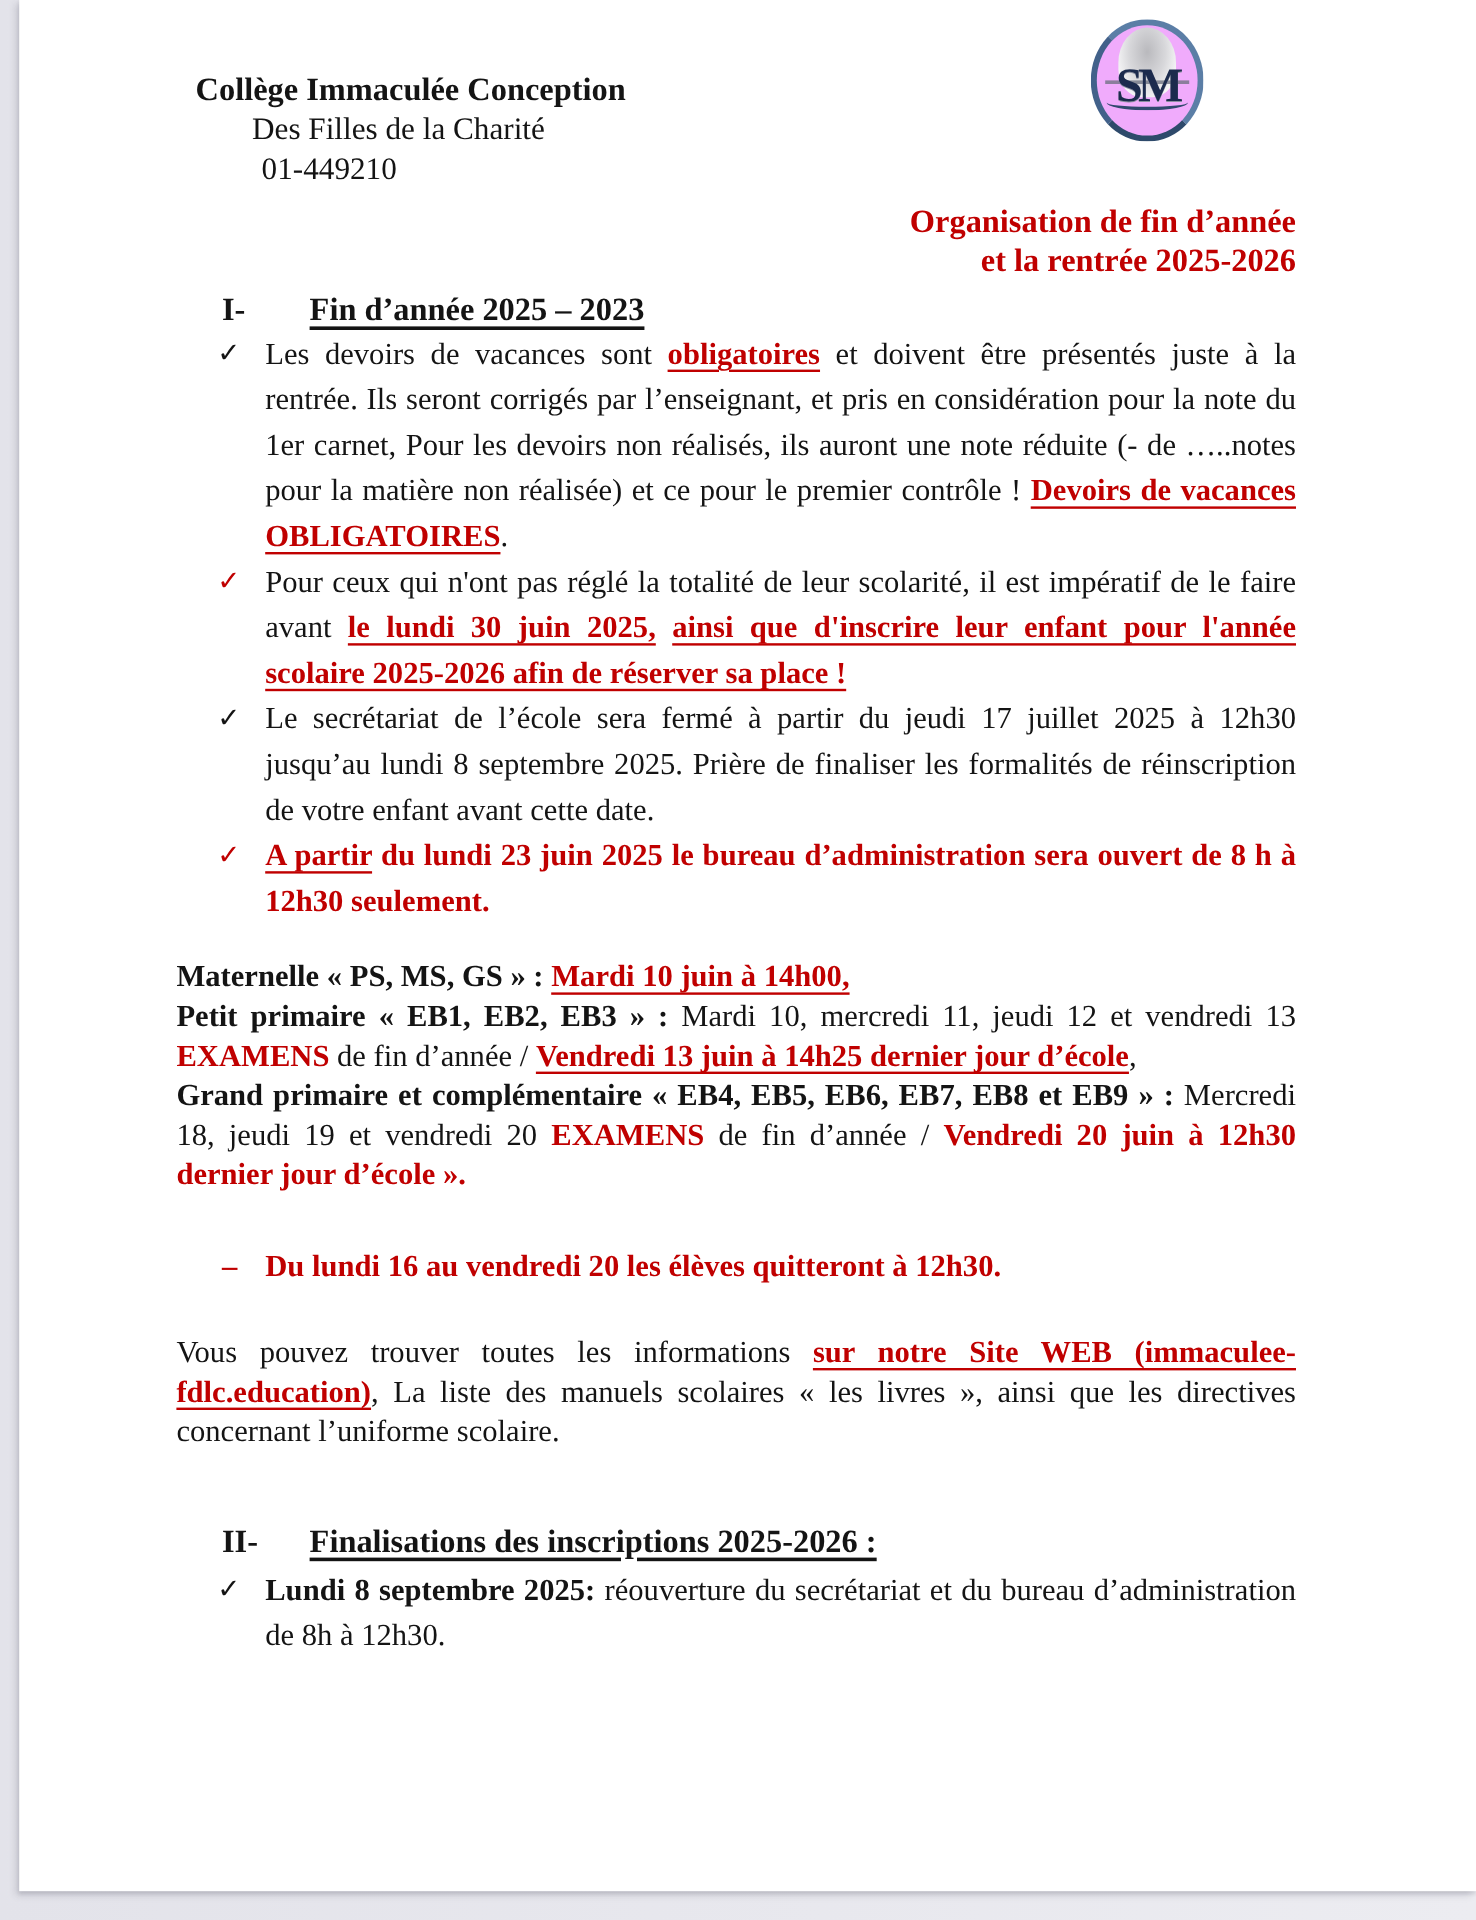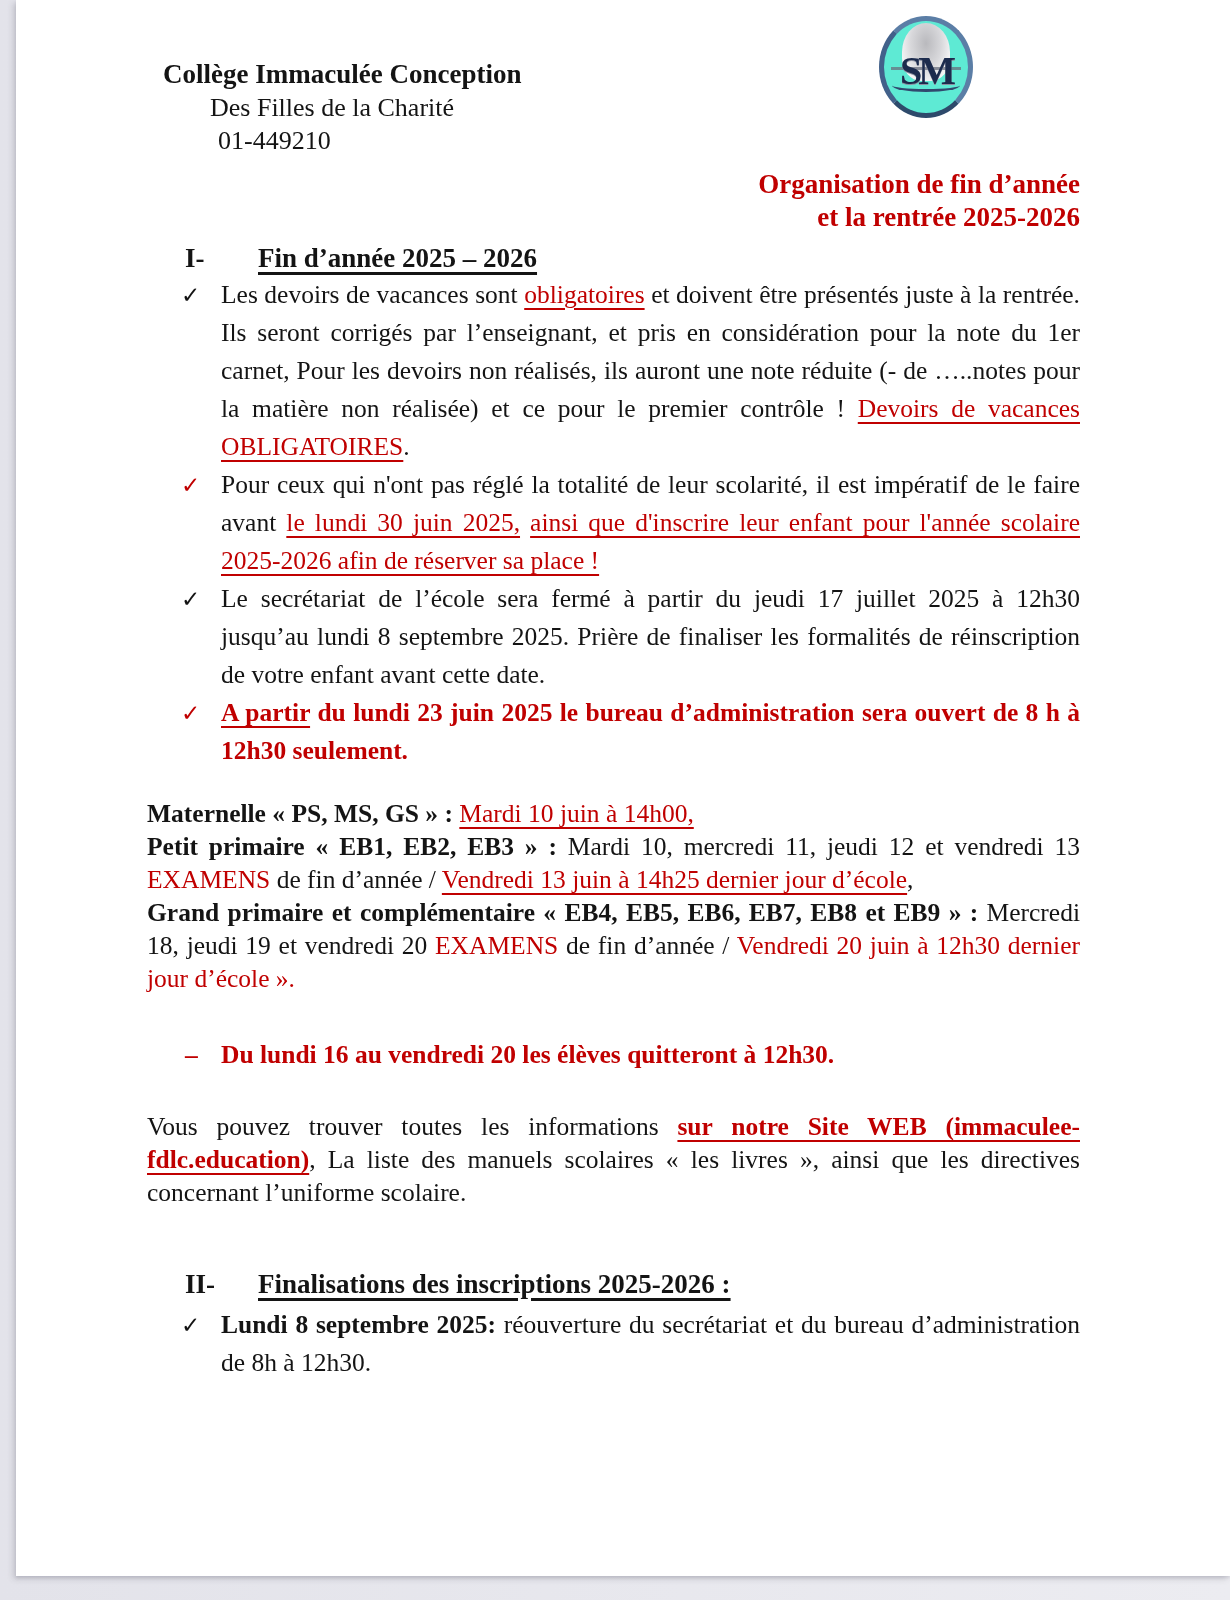--- a/index.html
+++ b/index.html
@@ -18,25 +18,25 @@
     position:absolute;left:131px;right:150px;top:58px;bottom:0;
     color:#141414;font-size:25.5px;
   }
   
   .hdr{line-height:33px;}
   .hdr-school{font-weight:bold;font-size:27px;margin-left:16px;}
   .hdr-branch{font-size:26px;margin-left:63px;}
   .hdr-phone{font-size:26px;margin-left:71px;}
   
   .logo{
-    position:absolute;top:16px;right:257px;width:84px;height:92px;
+    position:absolute;top:16px;right:227px;width:84px;height:92px;
     border-radius:50%;
     border:5px solid #5b7ea6;
     border-bottom-color:#2e4a6b;border-left-color:#42618a;
-    background:#5eead4;overflow:hidden;
+    background:#f0abfc;overflow:hidden;
   }
   .logo .mary{
     position:absolute;left:18px;top:2px;width:48px;height:58px;
     background:radial-gradient(ellipse at 50% 35%, #b9b9bd 0%, #d8d8db 45%, #f4f4f5 75%, #fdfdfd 100%);
     border-radius:50% 50% 40% 40%;
   }
   .logo .sm{
     position:absolute;left:0;right:0;top:26px;text-align:center;
     font-weight:bold;font-size:40px;letter-spacing:-4px;color:#1c2b4d;
     text-shadow:0 1px 0 #8a8fa0;
@@ -57,21 +57,21 @@
   .sec .txt{text-decoration:underline;text-decoration-thickness:2.5px;text-underline-offset:5px;}
   
   .item{display:flex;line-height:38px;}
   .item .check{
     width:40px;flex:none;padding-left:0;
     font-family:"DejaVu Sans","Liberation Sans",sans-serif;
     font-weight:bold;font-size:23px;
   }
   .item{padding-left:34px;}
   .item .body{flex:1;text-align:justify;}
-  .red{color:#c00000;}
+  .red{color:#c00000;font-weight:bold;}
   .b{font-weight:bold;}
   .u{text-decoration:underline;text-decoration-thickness:2px;text-underline-offset:5px;}
   
   .lastday{margin-top:27px;line-height:33px;}
   .lastday .ld-head{font-weight:bold;font-size:26.5px;
     text-decoration:underline;text-decoration-thickness:2.5px;text-underline-offset:5px;}
   .ld-line{text-align:justify;}
   
   .dashline{display:flex;padding-left:38px;margin-top:42px;line-height:36px;}
   .dashline .dash{width:36px;flex:none;color:#c00000;font-weight:bold;}
@@ -103,21 +103,21 @@
       <div class="hdr-phone">01-449210</div>
     </div>
 
     <div class="title">
       <div>Organisation de fin d’année</div>
       <div>et la rentrée 2025-2026</div>
     </div>
 
     <div class="sec">
       <span class="num">I-</span>
-      <span class="txt">Fin d’année 2025 – 2026</span>
+      <span class="txt">Fin d’année 2025 – 2023</span>
     </div>
 
     <div>
 
       <div class="item">
         <span class="check">✓</span>
         <div class="body"><span>Les devoirs de vacances sont </span><span class="red u">obligatoires</span><span> et doivent être présentés juste à la rentrée. Ils seront corrigés par l’enseignant, et pris en considération pour la note du 1er carnet, Pour les devoirs non réalisés, ils auront une note réduite (- de …..notes pour la matière non réalisée) et ce pour le premier contrôle ! </span><span class="red u">Devoirs de vacances OBLIGATOIRES</span><span>.</span></div>
       </div>
 
       <div class="item">

